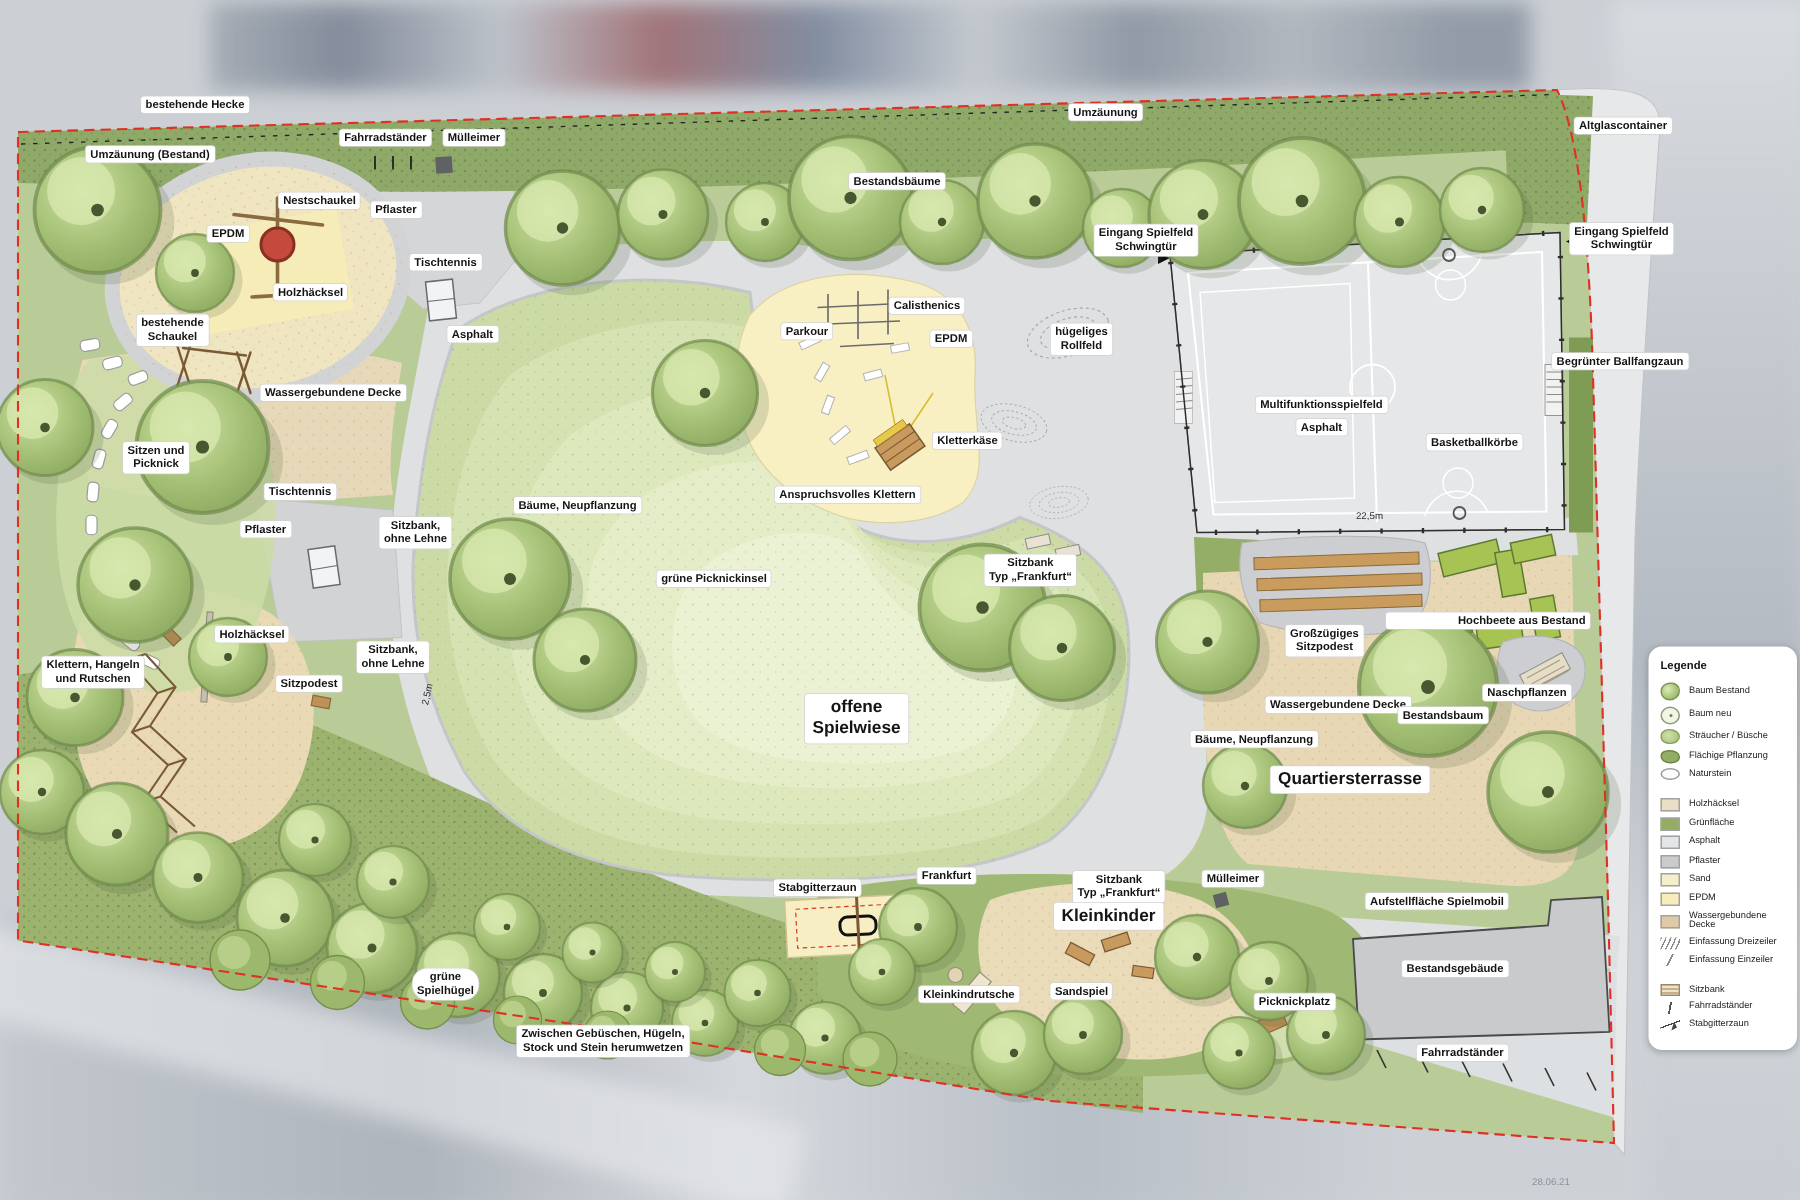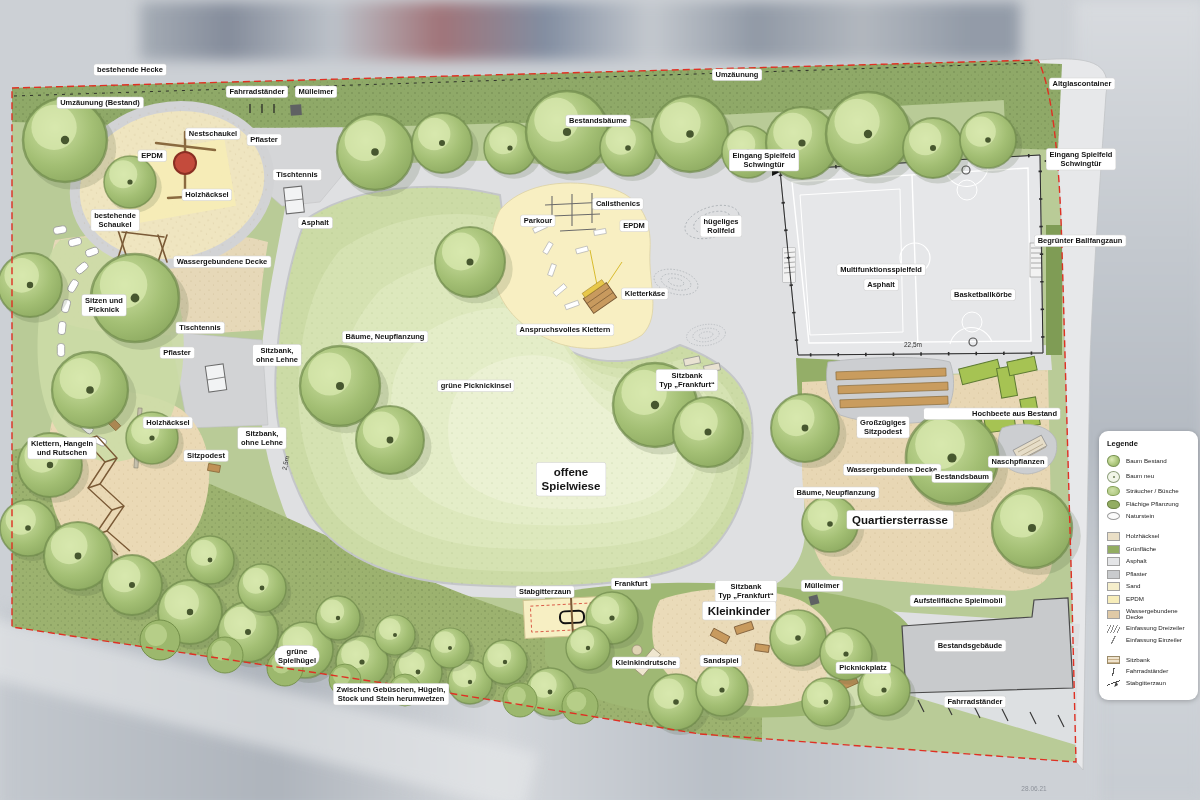--- a/index.html
+++ b/index.html
@@ -490,21 +490,21 @@
 Typ „Frankfurt“</div>
       <div class="plan-label" style="left: 822px; top: 586px;">Mülleimer</div>
       <div class="plan-label" style="left: 958px; top: 601px;">Aufstellfläche Spielmobil</div>
       <div class="plan-label big" style="left: 739px; top: 611px;">Kleinkinder</div>
       <div class="plan-label" style="left: 970px; top: 646px;">Bestandsgebäude</div>
       <div class="plan-label" style="left: 297px; top: 656px; border-radius: 10px;">grüne
 Spielhügel</div>
       <div class="plan-label" style="left: 646px; top: 663px;">Kleinkindrutsche</div>
       <div class="plan-label" style="left: 721px; top: 661px;">Sandspiel</div>
       <div class="plan-label" style="left: 863px; top: 668px;">Picknickplatz</div>
-      <div class="plan-label" style="left: 391px; top: 694px; text-align: center;">Zwischen Gebüschen, Hügeln,
+      <div class="plan-label" style="left: 402px; top: 694px; text-align: center;">Zwischen Gebüschen, Hügeln,
 Stock und Stein herumwetzen</div>
       <div class="plan-label" style="left: 975px; top: 702px;">Fahrradständer</div>
       <div class="plan-label note" style="left: 1034px; top: 789px;">28.06.21</div>
     </div>
 
   <div id="legend">
     <div id="legend-title">Legende</div>
     <div id="legend-items">
         <div class="legend-row">
           <span class="legend-icon i-tree-existing"></span>

